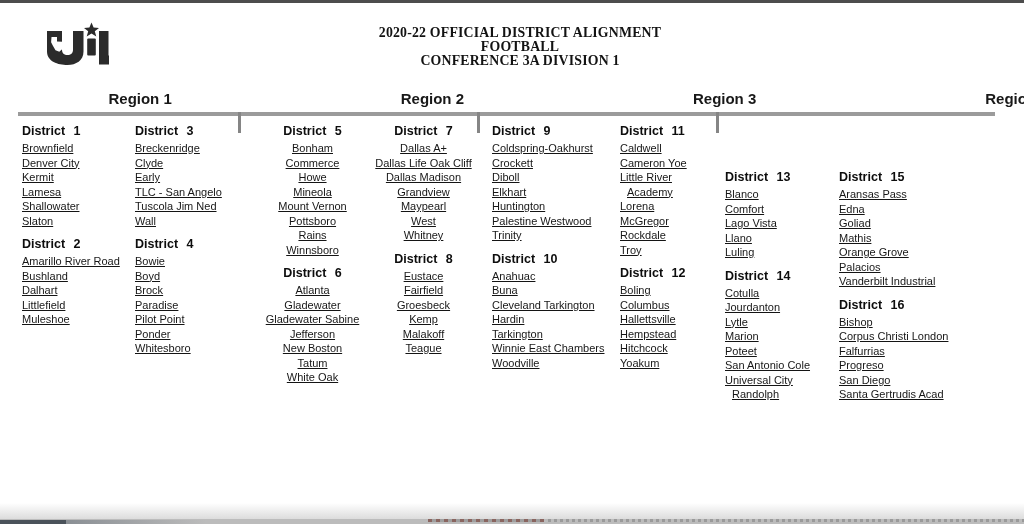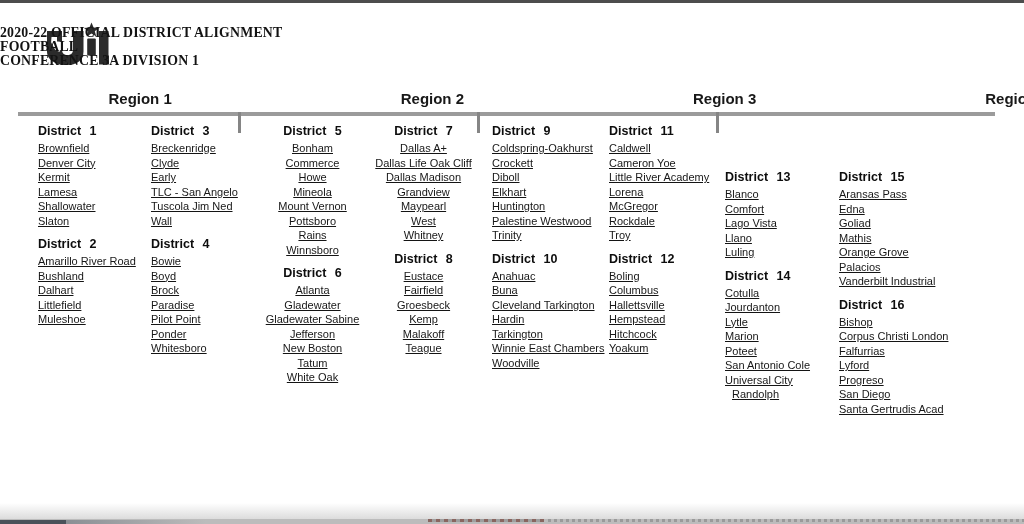--- a/index.html
+++ b/index.html
@@ -14,26 +14,28 @@
   .top-line {
     position:absolute; top:0; left:0; width:1024px; height:3px;
     background:#4d4d4d;
   }
   
   .logo {
     position:absolute; left:45px; top:22px; width:64px; height:47px;
   }
   .titles {
     position:absolute; top:26px; left:0; width:1010px;
+    text-align:center;
     font-family:"Liberation Serif", serif;
     font-weight:bold;
     font-size:13.8px;
     line-height:13.8px;
     color:#131313;
     letter-spacing:.2px;
+    padding-left:15px;
   }
   
   .region-headers {
     position:absolute; top:90px; left:18px; width:977px;
     display:grid;
     grid-template-columns:repeat(4, 244.25px);
     gap:48px;
   }
   .region-title {
     text-align:center;
@@ -52,23 +54,23 @@
   .tick1 { left:238px; }
   .tick2 { left:477px; }
   .tick3 { left:716px; }
   
   .regions {
     position:absolute; top:118px; left:18px; width:977px;
     display:grid;
     grid-template-columns:222px 238px 240px 277px;
   }
   .region { display:flex; box-sizing:border-box; }
-  .region1 { padding-left:4px;margin-left:16px; }
+  .region1 { padding-left:4px; }
   .region2 { padding-left:16px;text-align:center; }
-  .region3 { padding-left:14px; }
+  .region3 { padding-left:14px;gap:11px; }
   .region4 { padding-left:7px;margin-top:46px; }
   .rcol0 { width:113px; flex:none; }
   .region3 .rcol0 { width:117px; }
   .region4 .rcol0 { width:114px; }
   .rcol1 { flex:1; }
   .district h3 {
     font-size:12.5px;
     line-height:14px;
     margin:9px 0 3px 0;
     word-spacing:5px;
@@ -345,21 +347,20 @@
             <li>Palacios</li>
             <li>Vanderbilt Industrial</li>
           </ul>
         </div>
         <div class="district">
           <h3>District 16</h3>
           <ul>
             <li>Bishop</li>
             <li>Corpus Christi London</li>
             <li>Falfurrias</li>
-            <li>Lyford</li>
             <li>Progreso</li>
             <li>San Diego</li>
             <li>Santa Gertrudis Acad</li>
           </ul>
         </div>
       </div>
     </div>
   </div>
 
 <div class="bottom-shade"></div>

